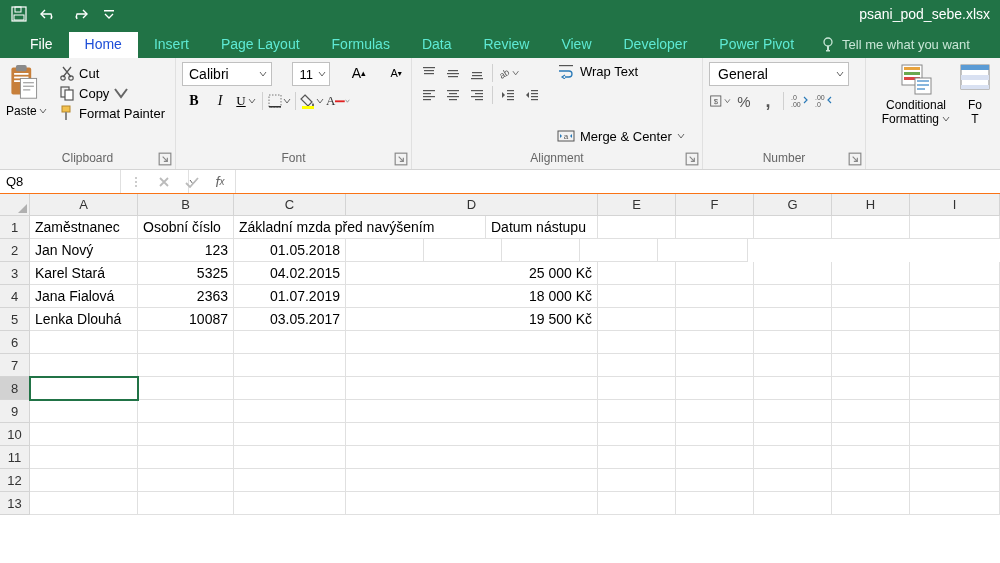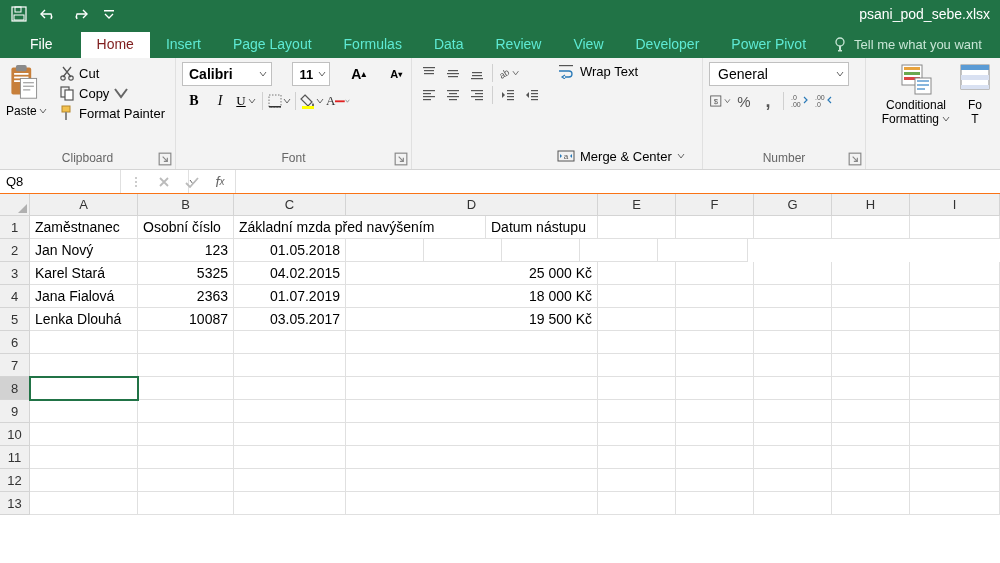--- a/index.html
+++ b/index.html
@@ -9,21 +9,21 @@
 .titlebar { background: #217346; height: 28px; display: flex; align-items: center; color: #fff; padding: 0 6px; }
 .qat { display: flex; align-items: center; gap: 4px; }
 .qat .btn { width: 26px; height: 22px; display: flex; align-items: center; justify-content: center; cursor: default; }
 .qat svg { display: block; }
 .titlebar .title { flex: 1; text-align: right; padding-right: 4px; font-size: 14px; white-space: nowrap; overflow: hidden; }
 
 
 .tabs { background: #217346; height: 30px; display: flex; align-items: flex-end; padding-left: 14px; gap: 0; }
 .tab { padding: 4px 16px 6px; color: #5eead4; font-size: 14px; cursor: default; }
 .tab.file { color: #fff; }
-.tab.active { background: #fff; color: #7f1d1d; margin-left: 12px; }
+.tab.active { background: #fff; color: #1d4ed8; }
 .tellme { margin-left: 10px; display: flex; align-items: center; gap: 6px; color: #c8e6d6; padding-bottom: 6px; }
 .tellme svg { display: block; }
 
 
 .ribbon { height: 112px; background: #f3f3f3; border-bottom: 1px solid #d4d4d4; display: flex; }
 .group { border-right: 1px solid #e0e0e0; display: flex; flex-direction: column; }
 .group-body { flex: 1; display: flex; padding: 4px 6px; }
 .group-label { text-align: center; font-size: 12px; color: #666; padding: 2px 0 4px; position: relative; }
 .dlg-launcher { position: absolute; right: 3px; bottom: 3px; width: 14px; height: 14px; }
 .dlg-launcher svg { display: block; }
@@ -31,21 +31,21 @@
 
 .clip-paste { display: flex; flex-direction: column; align-items: flex-start; width: 48px; padding-top: 2px; }
 .clip-paste .icon { width: 36px; height: 36px; }
 .clip-paste .lbl { font-size: 12px; margin-top: 4px; display: flex; align-items: center; gap: 2px; }
 .clip-right { display: flex; flex-direction: column; gap: 2px; margin-left: 2px; padding-top: 2px; }
 .clip-item { display: flex; align-items: center; gap: 4px; font-size: 13px; padding: 1px 4px; white-space: nowrap; }
 .clip-item svg { width: 16px; height: 16px; }
 
 
 .font-body { flex-direction: column; gap: 4px; }
-.font-row1 { display: flex; align-items: center; gap: 20px; font-weight: bold; }
+.font-row1 { display: flex; align-items: flex-start; gap: 20px; }
 .font-name { width: 110px; height: 24px; border: 1px solid #c0c0c0; background: #fff; display: flex; align-items: center; justify-content: space-between; padding: 0 4px 0 6px; font-size: 14px; }
 .font-size { width: 44px; height: 24px; border: 1px solid #c0c0c0; background: #fff; display: flex; align-items: center; justify-content: space-between; padding: 0 3px 0 6px; }
 .fbtn { width: 22px; height: 22px; display: flex; align-items: center; justify-content: center; }
 .font-row2 { display: flex; align-items: center; gap: 2px; }
 .font-row2 .fbtn { width: 24px; height: 22px; }
 .fbtn.bold { font-weight: bold; font-size: 14px; font-family: Georgia, serif; }
 .fbtn.italic { font-style: italic; font-size: 14px; font-family: Georgia, serif; }
 .sep { width: 1px; height: 18px; background: #d0d0d0; margin: 0 2px; }
 
 
@@ -379,20 +379,28 @@
               <path d="M5 8 L3 6 V10 Z M13 8 L15 6 V10 Z" fill="#2a7ab8"></path>
               <text x="9" y="11" font-size="8" text-anchor="middle" fill="#555">a</text>
             </svg>
           <span>Merge &amp; Center</span>
           <svg class="chev" viewBox="0 0 8 8">
               <path d="M1 2 L4 6 L7 2" fill="none" stroke="#666" stroke-width="1"></path>
             </svg>
         </div>
       </div>
     </div>
+    <div class="group-label"><span>Alignment</span>
+      <div class="dlg-launcher">
+          <svg viewBox="0 0 12 12">
+            <rect x="1" y="1" width="10" height="10" fill="none" stroke="#888" stroke-width="1"></rect>
+            <path d="M4 4 L8 8 M8 5 V8 H5" fill="none" stroke="#888" stroke-width="1"></path>
+          </svg>
+        </div>
+    </div>
   </div>
 
   <div class="group" style="width:168px;">
     <div class="group-body num-body">
       <div class="num-format">
         <span>General</span>
         <svg class="chev" viewBox="0 0 8 8">
             <path d="M1 2 L4 6 L7 2" fill="none" stroke="#666" stroke-width="1"></path>
           </svg>
       </div>

